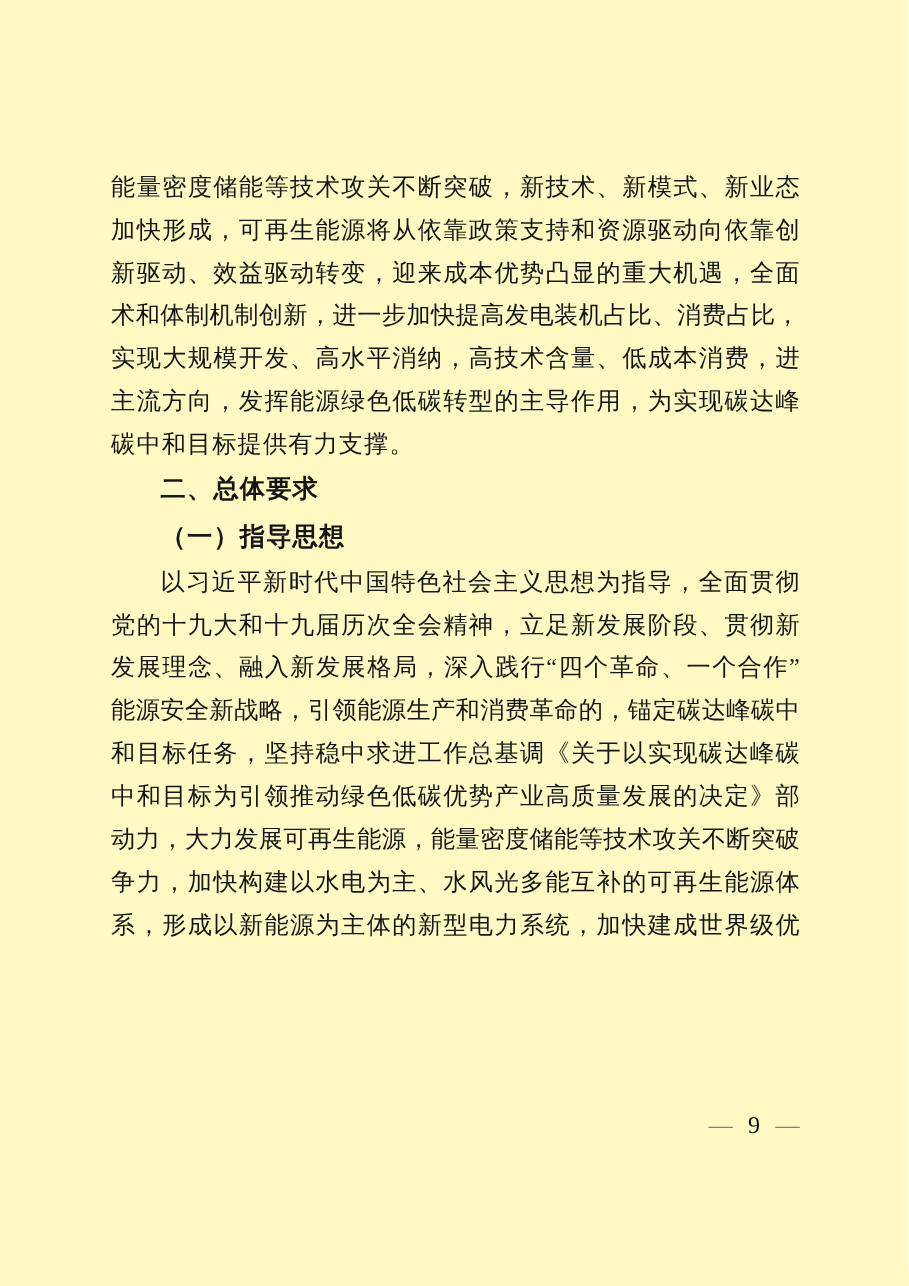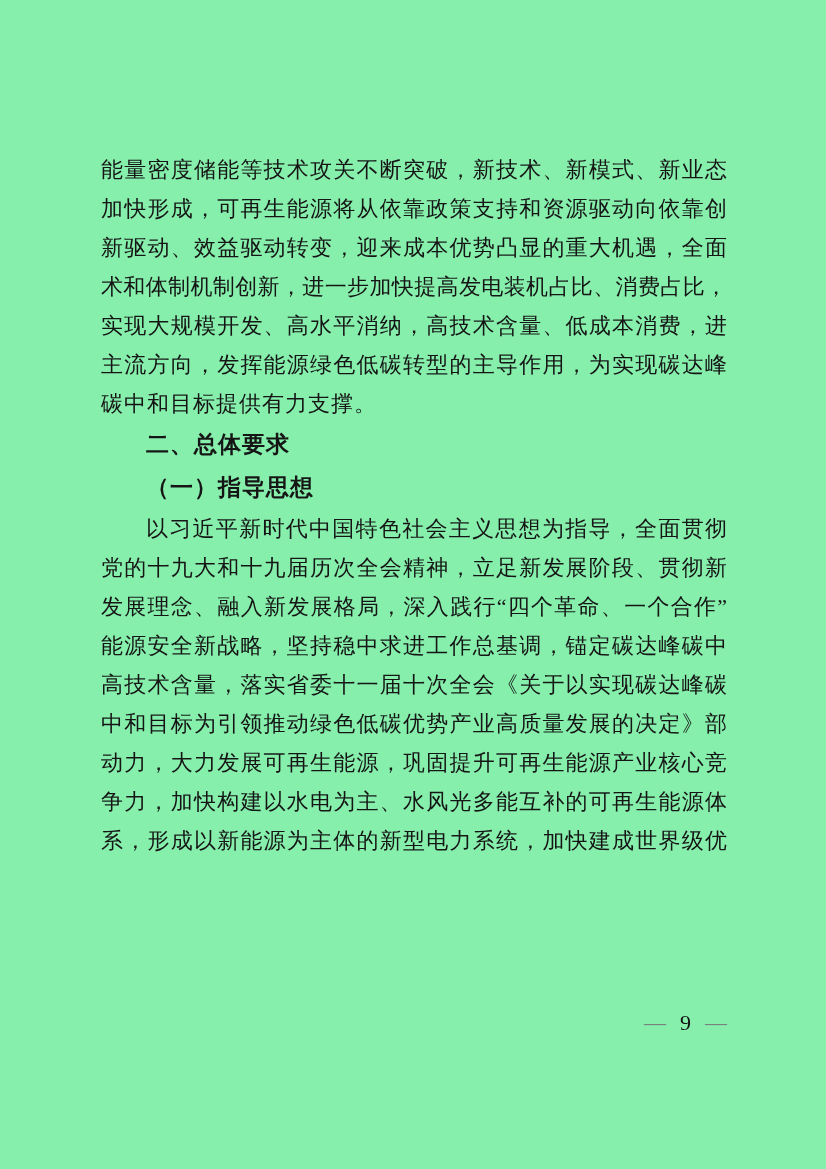--- a/index.html
+++ b/index.html
@@ -4,21 +4,21 @@
 <style>
   html, body {
     margin: 0;
     padding: 0;
     background: #ffffff;
   }
   .page {
     position: relative;
     width: 826px;
     height: 1169px;
-    background: #86efac;
+    background: #fef9c3;
     overflow: hidden;
     font-family: "Liberation Serif", "DejaVu Serif", serif;
     color: #151515;
   }
   .textblock {
     position: absolute;
     left: 101px;
     top: 150px;
     width: 626px;
   }
@@ -78,23 +78,23 @@
       <div class="p-line justify"><span>新驱动、效益驱动转变，迎来成本优势凸显的重大机遇，全面</span></div>
       <div class="p-line justify"><span>术和体制机制创新，进一步加快提高发电装机占比、消费占比，</span></div>
       <div class="p-line justify"><span>实现大规模开发、高水平消纳，高技术含量、低成本消费，进</span></div>
       <div class="p-line justify"><span>主流方向，发挥能源绿色低碳转型的主导作用，为实现碳达峰</span></div>
       <div class="p-line"><span>碳中和目标提供有力支撑。</span></div>
       <div class="h1-line">二、总体要求</div>
       <div class="h2-line">（一）指导思想</div>
       <div class="p-line justify indent"><span>以习近平新时代中国特色社会主义思想为指导，全面贯彻</span></div>
       <div class="p-line justify"><span>党的十九大和十九届历次全会精神，立足新发展阶段、贯彻新</span></div>
       <div class="p-line justify"><span>发展理念、融入新发展格局，深入践行“四个革命、一个合作”</span></div>
-      <div class="p-line justify"><span>能源安全新战略，坚持稳中求进工作总基调，锚定碳达峰碳中</span></div>
-      <div class="p-line justify"><span>高技术含量，落实省委十一届十次全会《关于以实现碳达峰碳</span></div>
+      <div class="p-line justify"><span>能源安全新战略，引领能源生产和消费革命的，锚定碳达峰碳中</span></div>
+      <div class="p-line justify"><span>和目标任务，坚持稳中求进工作总基调《关于以实现碳达峰碳</span></div>
       <div class="p-line justify"><span>中和目标为引领推动绿色低碳优势产业高质量发展的决定》部</span></div>
-      <div class="p-line justify"><span>动力，大力发展可再生能源，巩固提升可再生能源产业核心竞</span></div>
+      <div class="p-line justify"><span>动力，大力发展可再生能源，能量密度储能等技术攻关不断突破</span></div>
       <div class="p-line justify"><span>争力，加快构建以水电为主、水风光多能互补的可再生能源体</span></div>
       <div class="p-line justify"><span>系，形成以新能源为主体的新型电力系统，加快建成世界级优</span></div>
     </div>
   <div class="footer">
     <span class="dash">—</span><span class="pagenum">9</span><span class="dash">—</span>
   </div>
 </div>
 
 </body></html>

